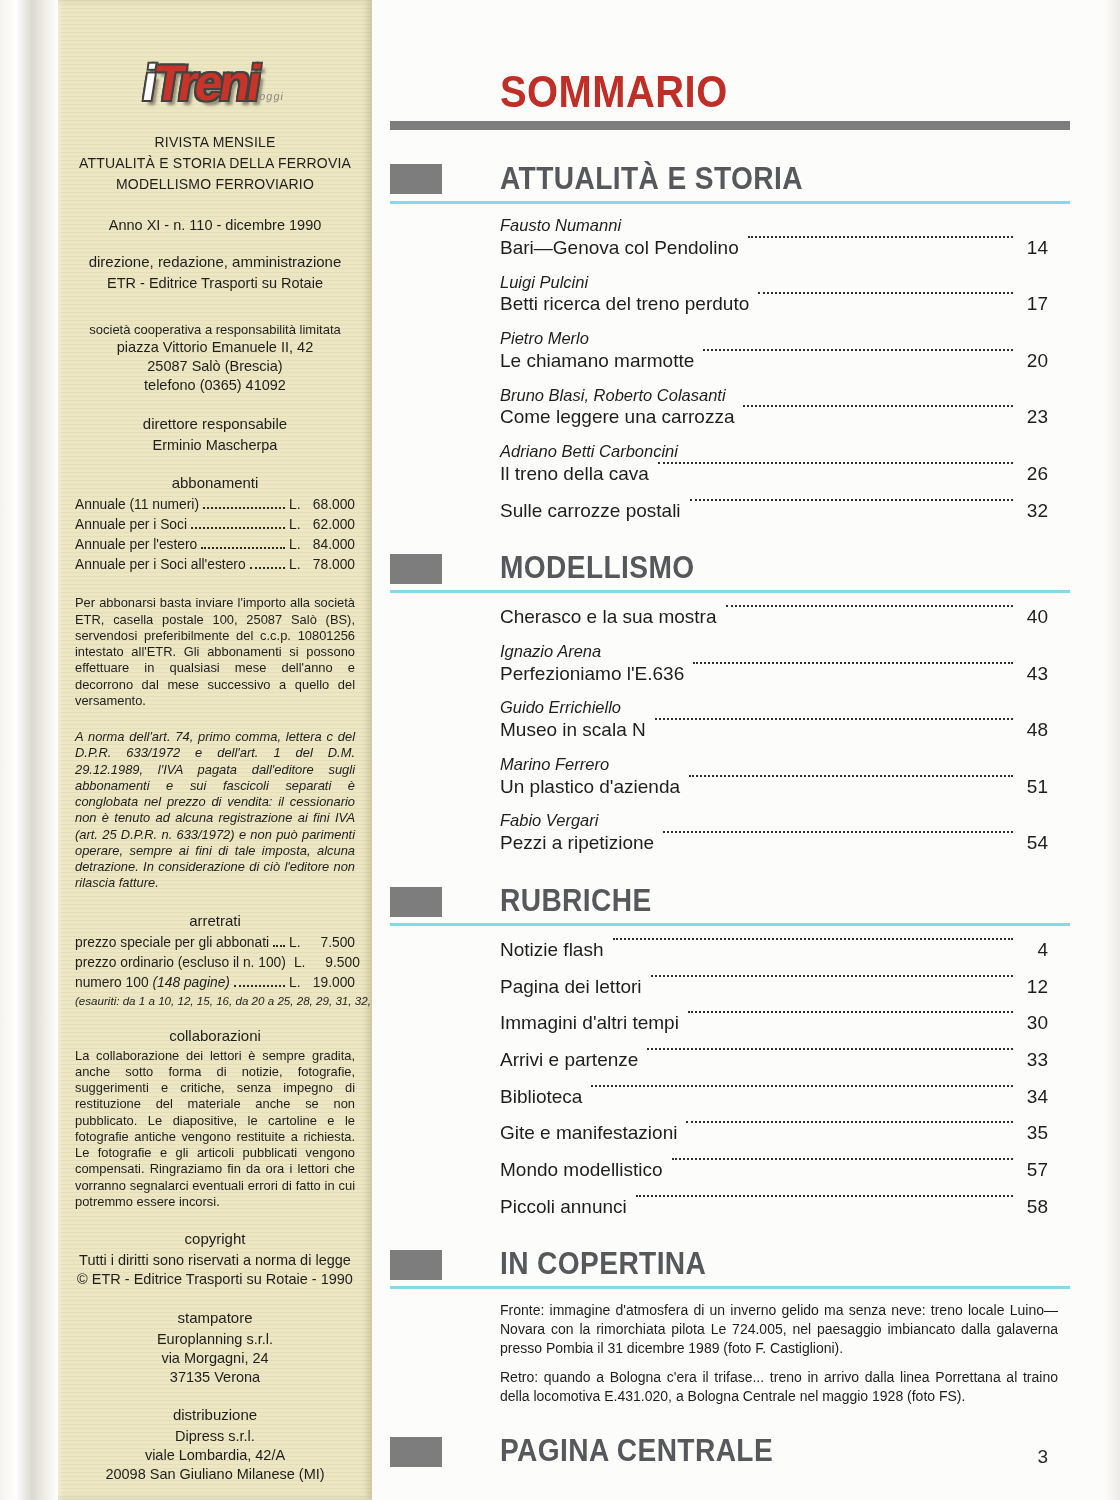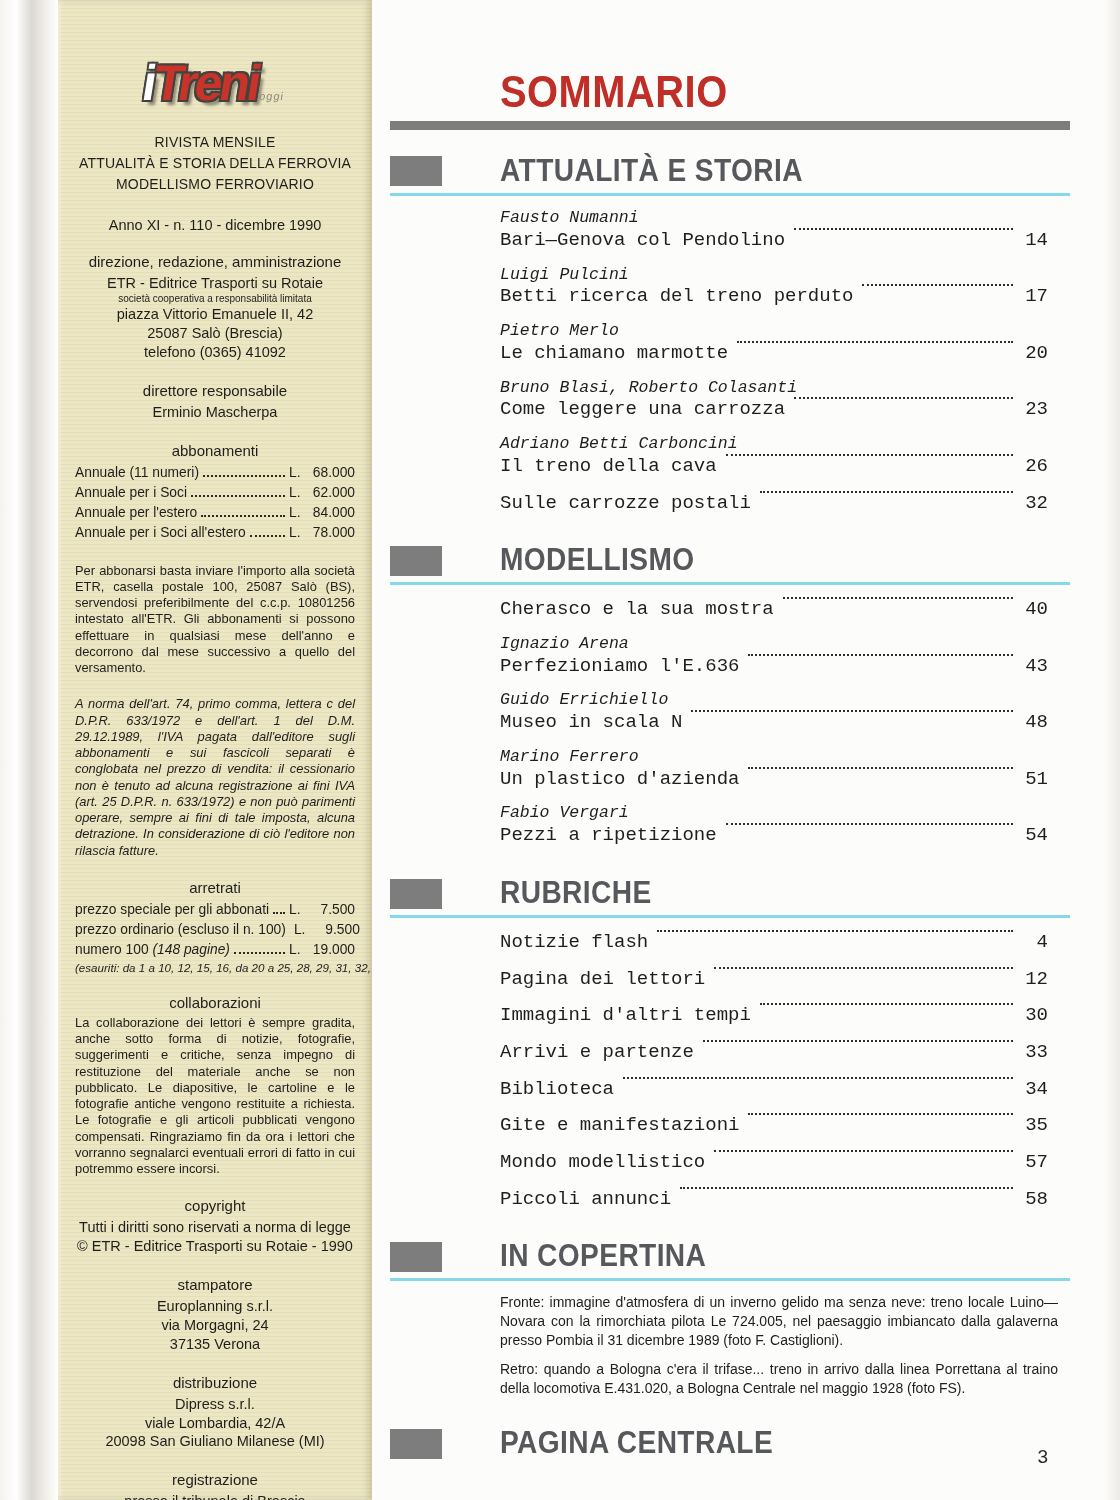--- a/index.html
+++ b/index.html
@@ -44,48 +44,48 @@
   .logo .oggi{
     font-size:11px;color:#8b887a;letter-spacing:1px;font-weight:normal;
     text-shadow:none;margin-left:3px;
   }
   .tagline{ text-align:center;font-size:14px;line-height:1.5;letter-spacing:.2px; }
   .issue-line{ text-align:center;font-size:14.5px;margin-top:22px; }
 
   .block{margin-top:20px;}
   .b-head{font-weight:normal;text-align:center;font-size:15px;margin-bottom:4px;}
   .b-line{text-align:center;font-size:14.5px;line-height:1.3;}
-  .b-line.small{font-size:10px;line-height:1.25;}
+  .b-line.small{font-size:13px;line-height:1.25;margin-top:29px;}
   .price-row{display:flex;align-items:baseline;font-size:13.8px;line-height:1.45;}
   .price-row .lab{white-space:nowrap;}
   .price-row .dots{flex:1;border-bottom:2px dotted #2a2a28;margin:0 4px 3px;}
   .price-row .cur{width:16px;flex:0 0 auto;}
   .price-row .amt{width:50px;flex:0 0 auto;text-align:right;}
   .b-para{font-size:12.9px;line-height:1.26;text-align:justify;margin:0 0 4px 0;}
   .italic{font-style:italic;}
   .b-note{font-size:11.6px;font-style:italic;margin-top:1px;white-space:nowrap;}
 
   
   .main{position:absolute;left:390px;top:12px;width:680px;}
   .sommario-title{
     margin:58px 0 0 110px;font-size:42px;line-height:1.1;font-weight:bold;
     color:#bf2f27;letter-spacing:.5px;transform:scale(.95,1.05);transform-origin:left bottom;
   }
   .top-bar{height:9px;background:#7d7d7d;margin-top:5px;}
 
-  .sec-head{display:flex;align-items:center;margin-top:24px;}
+  .sec-head{display:flex;align-items:center;margin-top:32px;}
   .section + .section .sec-head{margin-top:28px;align-items:flex-end;}
   .sec-bullet{width:52px;height:30px;background:#7d7d7d;flex:0 0 auto;}
   .sec-title{
     margin:0 0 0 58px;font-size:29px;font-weight:bold;color:#56585c;
     letter-spacing:.4px;transform:scale(.97,1.06);transform-origin:left center;white-space:nowrap;
   }
   .sec-rule{height:3px;background:#85d9eb;margin-top:6px;}
 
-  .entries{margin:2px 22px 0 110px;font-family:Liberation Mono, monospace;}
+  .entries{margin:2px 22px 0 110px;}
   .entry{margin-top:12px;}
   .author{font-style:italic;font-size:16.5px;line-height:1.2;}
   .entry-row{display:flex;align-items:flex-start;font-size:19px;line-height:1.3;}
   .entry-row .t{white-space:nowrap;}
   .entry-row .dots{flex:1;border-bottom:2.5px dotted #2e2e2c;margin:0 9px 5px;}
   .entry-row .pg{flex:0 0 auto;min-width:26px;text-align:right;}
 
   .sec-paras{margin:12px 12px 0 110px;}
   .sec-para{font-size:14px;line-height:1.36;text-align:justify;margin:0 0 9px 0;}
 

